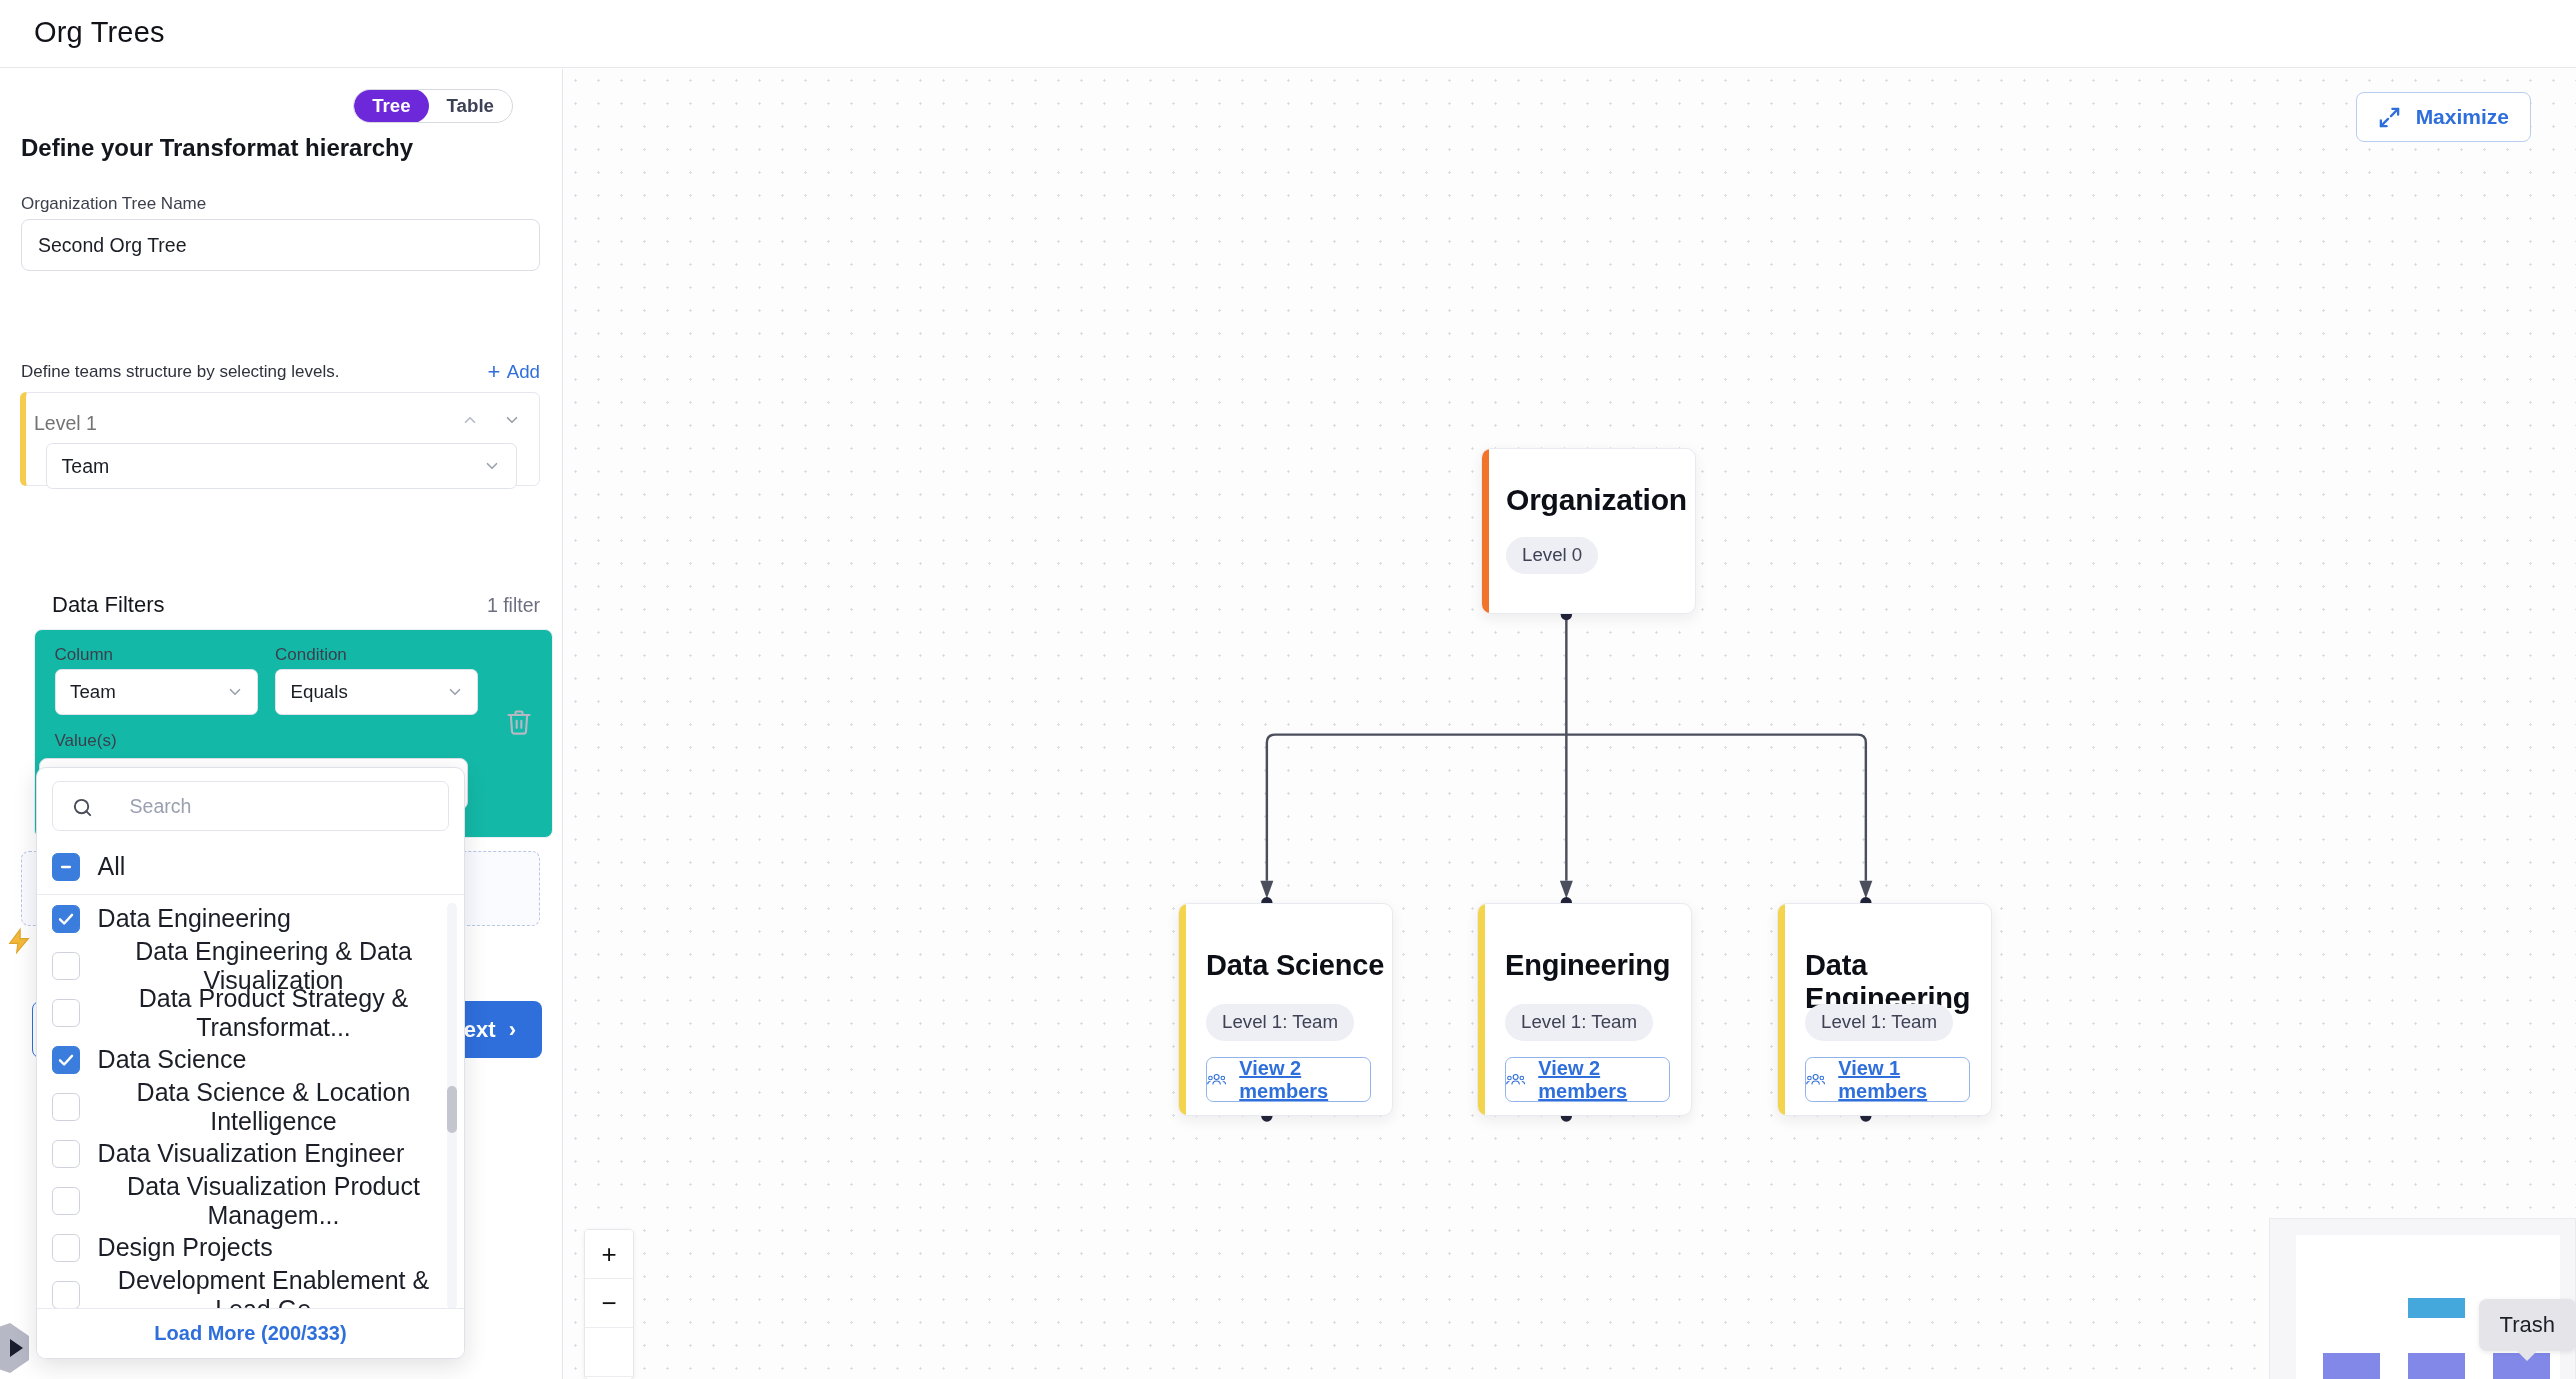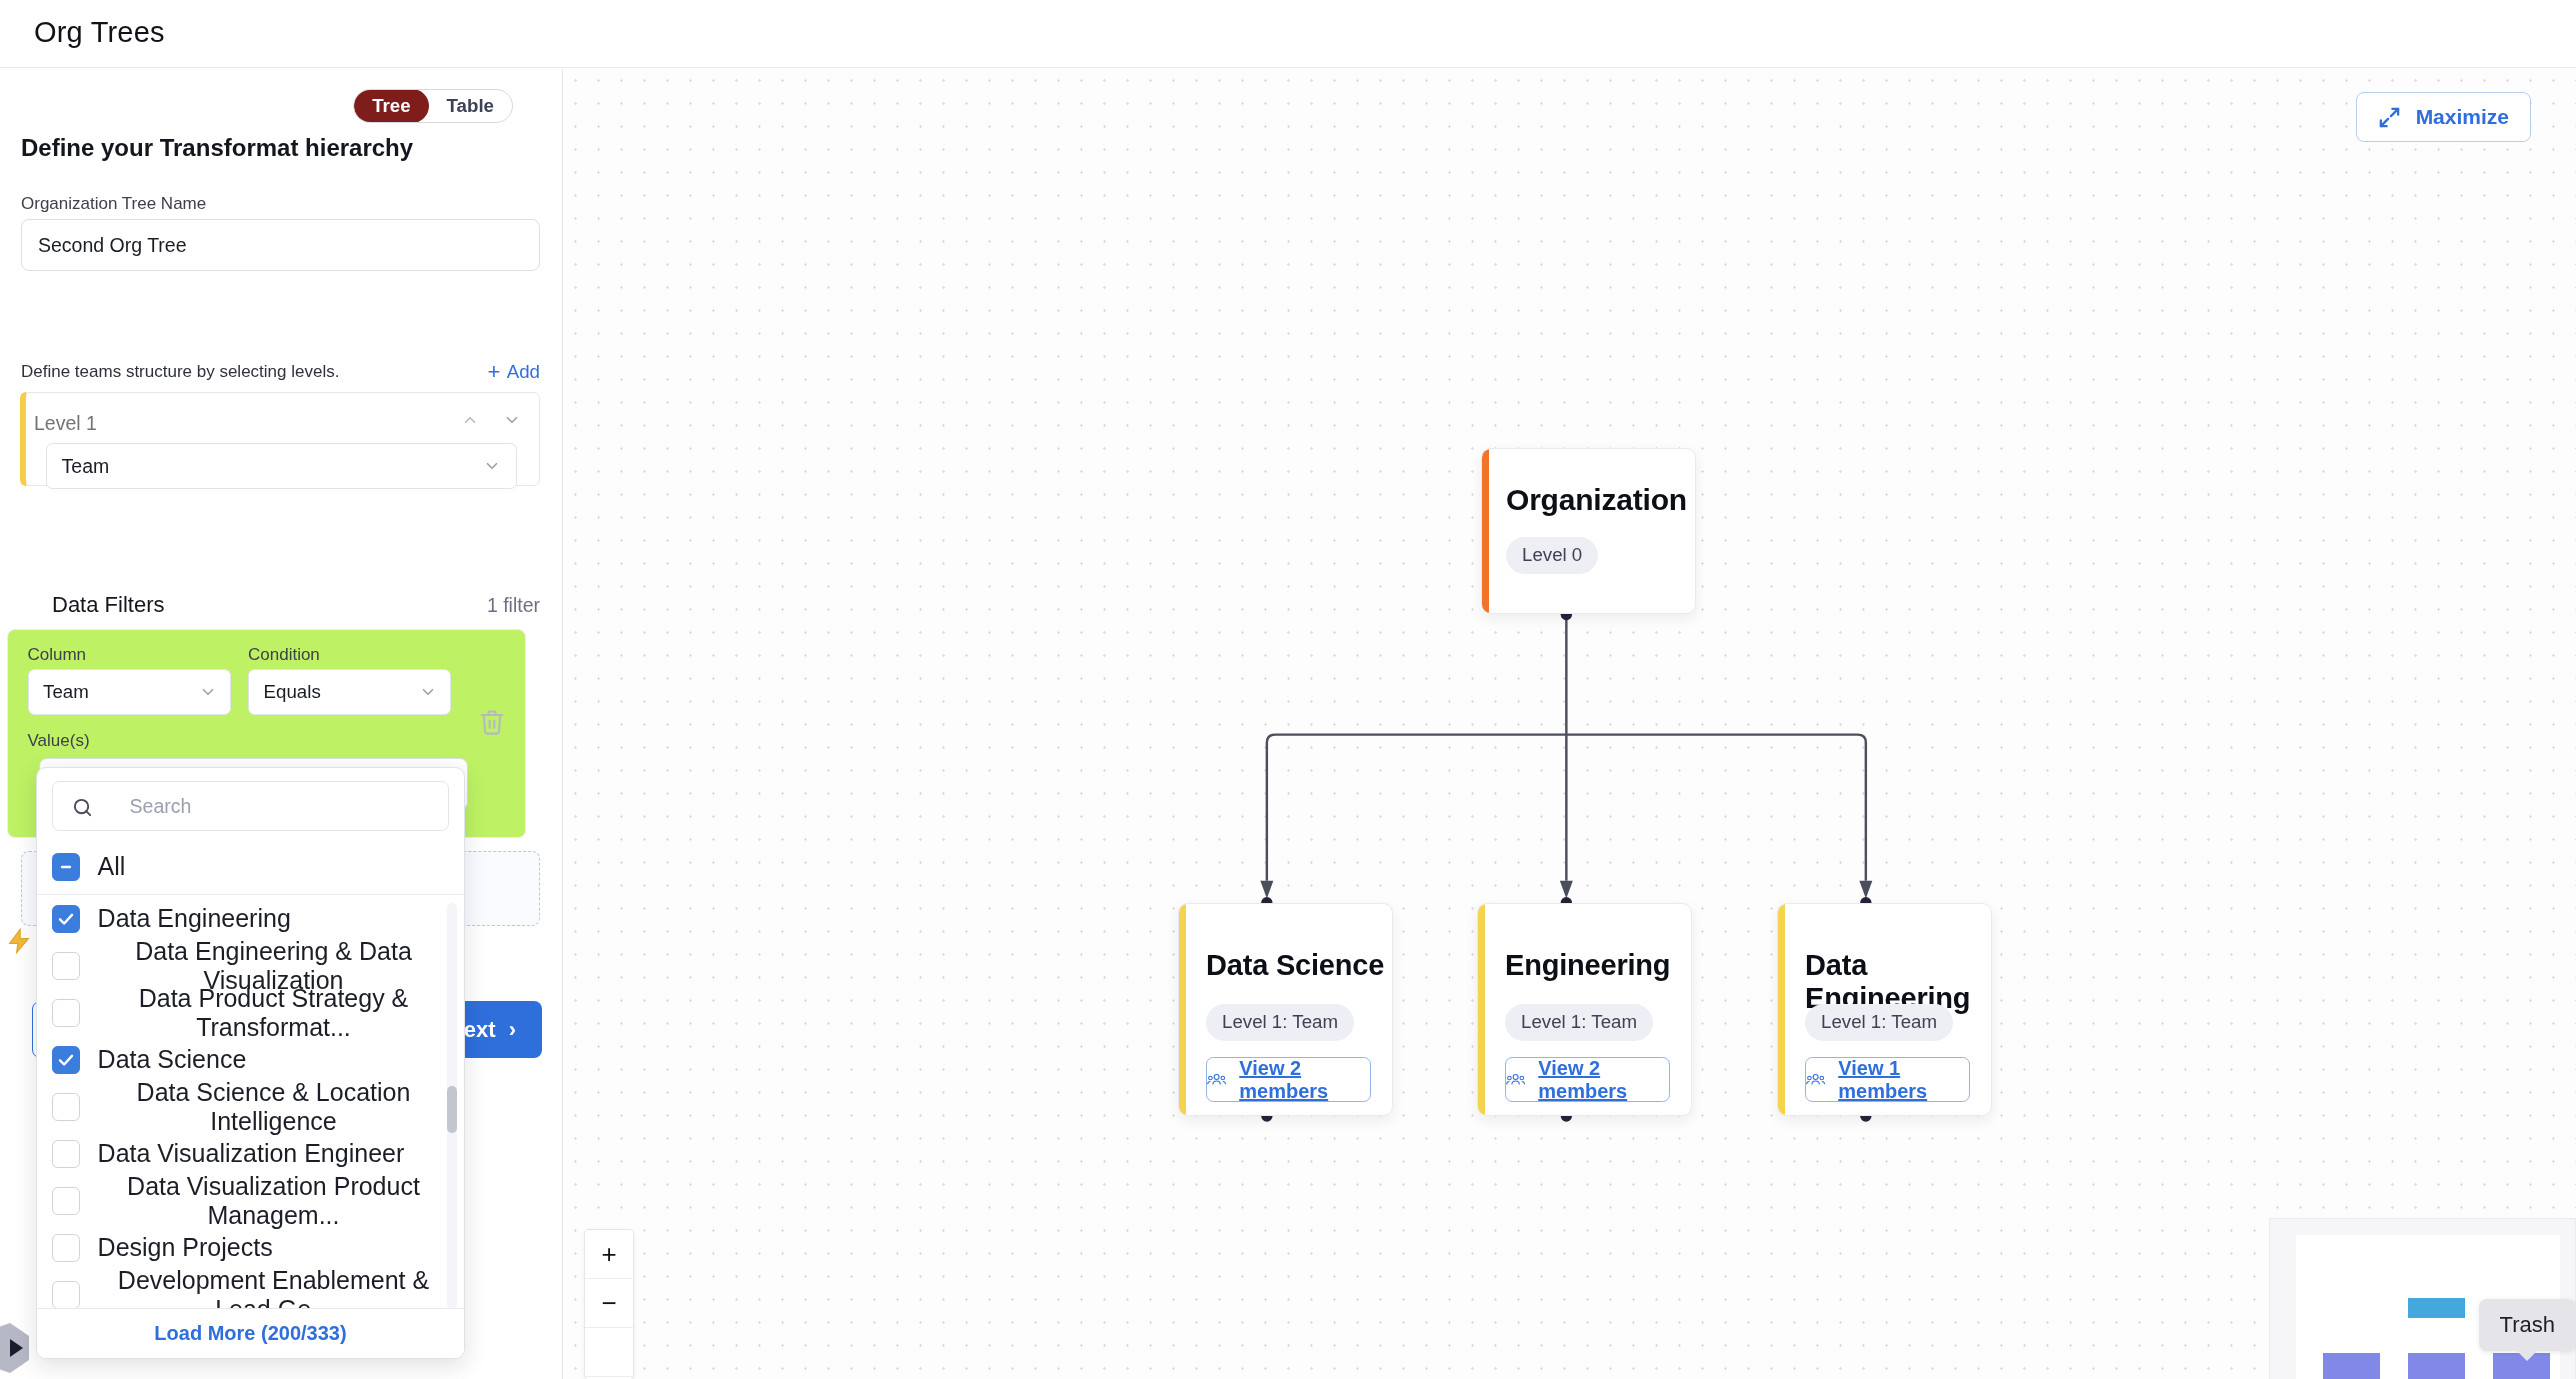--- a/index.html
+++ b/index.html
@@ -32,21 +32,21 @@
   .segmented {
     display: flex; align-items: center;
     border: 0.8px solid #d7d9e0; border-radius: 811px;
     background: #fff; height: 34px; overflow: hidden;
   }
   .seg-btn {
     height: 34px; padding: 0 18px; display: flex; align-items: center;
     font-size: 18.7px; font-weight: 700; color: #3d4156; background: transparent;
     border: 0; cursor: pointer; font-family: inherit;
   }
-  .seg-btn.active { background: #7f1d1d; color: #fff; border-radius: 811px; }
+  .seg-btn.active { background: #6d28d9; color: #fff; border-radius: 811px; }
 
   .sb-heading {
     position: absolute; left: 21px; top: 65px;
     font-size: 24px; font-weight: 700; color: #14161d;
   }
   .field-label {
     font-size: 17px; color: #3c3f4c; font-weight: 400;
   }
   .lbl-tree-name { position: absolute; left: 21px; top: 125px; }
   .txt-input {
@@ -88,22 +88,22 @@
   .lv-select .chev { position: absolute; right: 14.6px; }
 
   .filters-head {
     position: absolute; left: 21px; top: 523px; width: 519px;
     display: flex; align-items: baseline; justify-content: space-between;
   }
   .filters-title { font-size: 22px; color: #14161d; font-weight: 400; margin-left: 31px; }
   .filters-count { font-size: 19.5px; color: #6b6f80; }
 
   .filter-card {
-    position: absolute; left: 7px; top: 560px; width: 519px; height: 209px;
-    background: #bef264; border: 0.8px solid #eceef3; border-radius: 8px;
+    position: absolute; left: 34px; top: 560px; width: 519px; height: 209px;
+    background: #14b8a6; border: 0.8px solid #eceef3; border-radius: 8px;
   }
   .fc-lbl { position: absolute; font-size: 17px; color: #3c3f4c; }
   .fc-sel {
     position: absolute; height: 46px; border: 0.8px solid #e1e3ea;
     border-radius: 6.5px; background: #fff; display: flex; align-items: center;
     padding: 0 14.6px; font-size: 18.7px; color: #1b1d25; cursor: pointer;
   }
   .fc-sel .chev { position: absolute; right: 13px; }
   .trash-btn {
     position: absolute; right: 19.5px; top: 78px; width: 28px; height: 28px;

